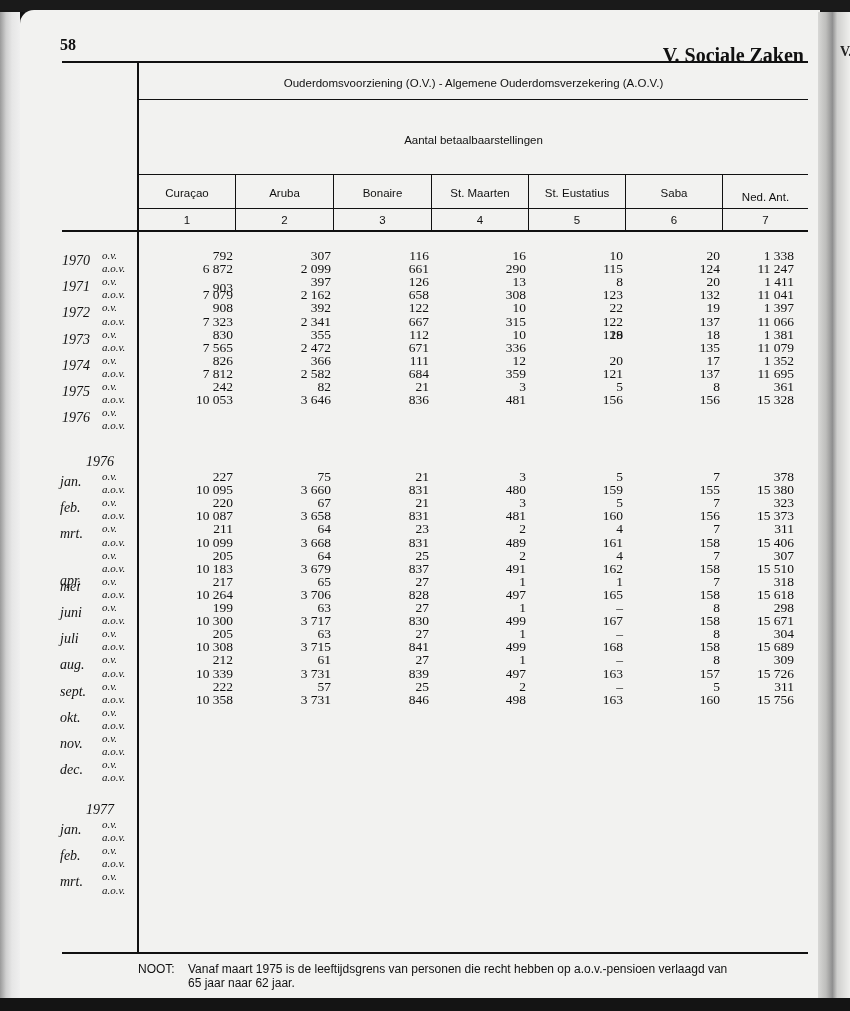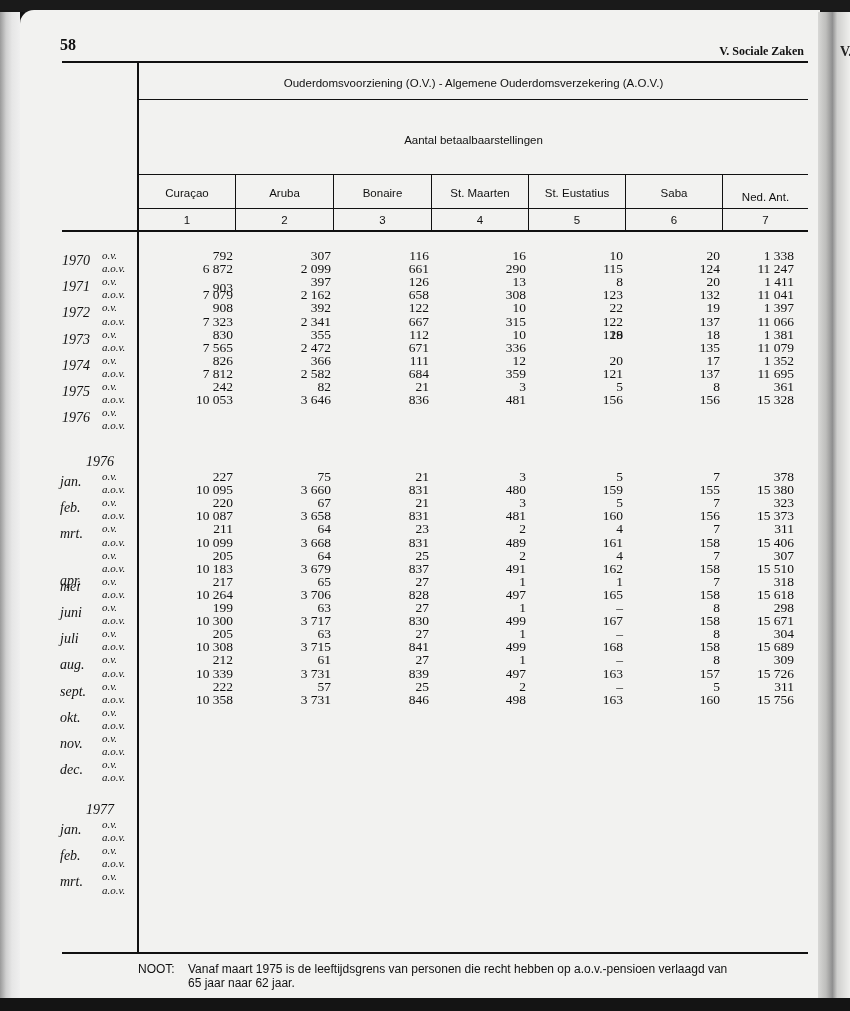--- a/index.html
+++ b/index.html
@@ -18,21 +18,21 @@
     position: absolute; left: 20px; top: 10px; width: 800px; height: 990px;
     background: #f2f2f0;
     border-top-left-radius: 14px;
   }
   .gutter {
     position: absolute; left: 818px; top: 12px; width: 32px; height: 988px;
     background: linear-gradient(90deg, #d8d8d6 0%, #bdbdbb 25%, #8f8f8f 45%, #cfcfcd 60%, #efefed 100%);
   }
   .nextpage-text { position: absolute; font-style: italic; font-size: 14px; color: #222; left: 840px; }
   .page-number { position: absolute; left: 60px; top: 36px; font-weight: bold; font-size: 16px; }
-  .chapter { position: absolute; right: 46px; top: 44px; font-weight: bold; font-size: 12px; font-family: Liberation Serif, serif; }
+  .chapter { position: absolute; right: 46px; top: 44px; font-weight: bold; font-size: 20px; font-family: Liberation Serif, serif; }
 
   .hr { position: absolute; background: #111; }
   .vr { position: absolute; background: #111; }
 
   .hdr-text { position: absolute; font-family: "Liberation Sans", sans-serif; font-size: 11.5px; color: #111; text-align: center; white-space: nowrap; }
 
   .rowlabel { position: absolute; font-style: italic; font-size: 14px; }
   .rowtype { position: absolute; font-style: italic; font-size: 11px; left: 102px; }
   .cell { position: absolute; font-size: 13.5px; text-align: right; white-space: nowrap; }
 

